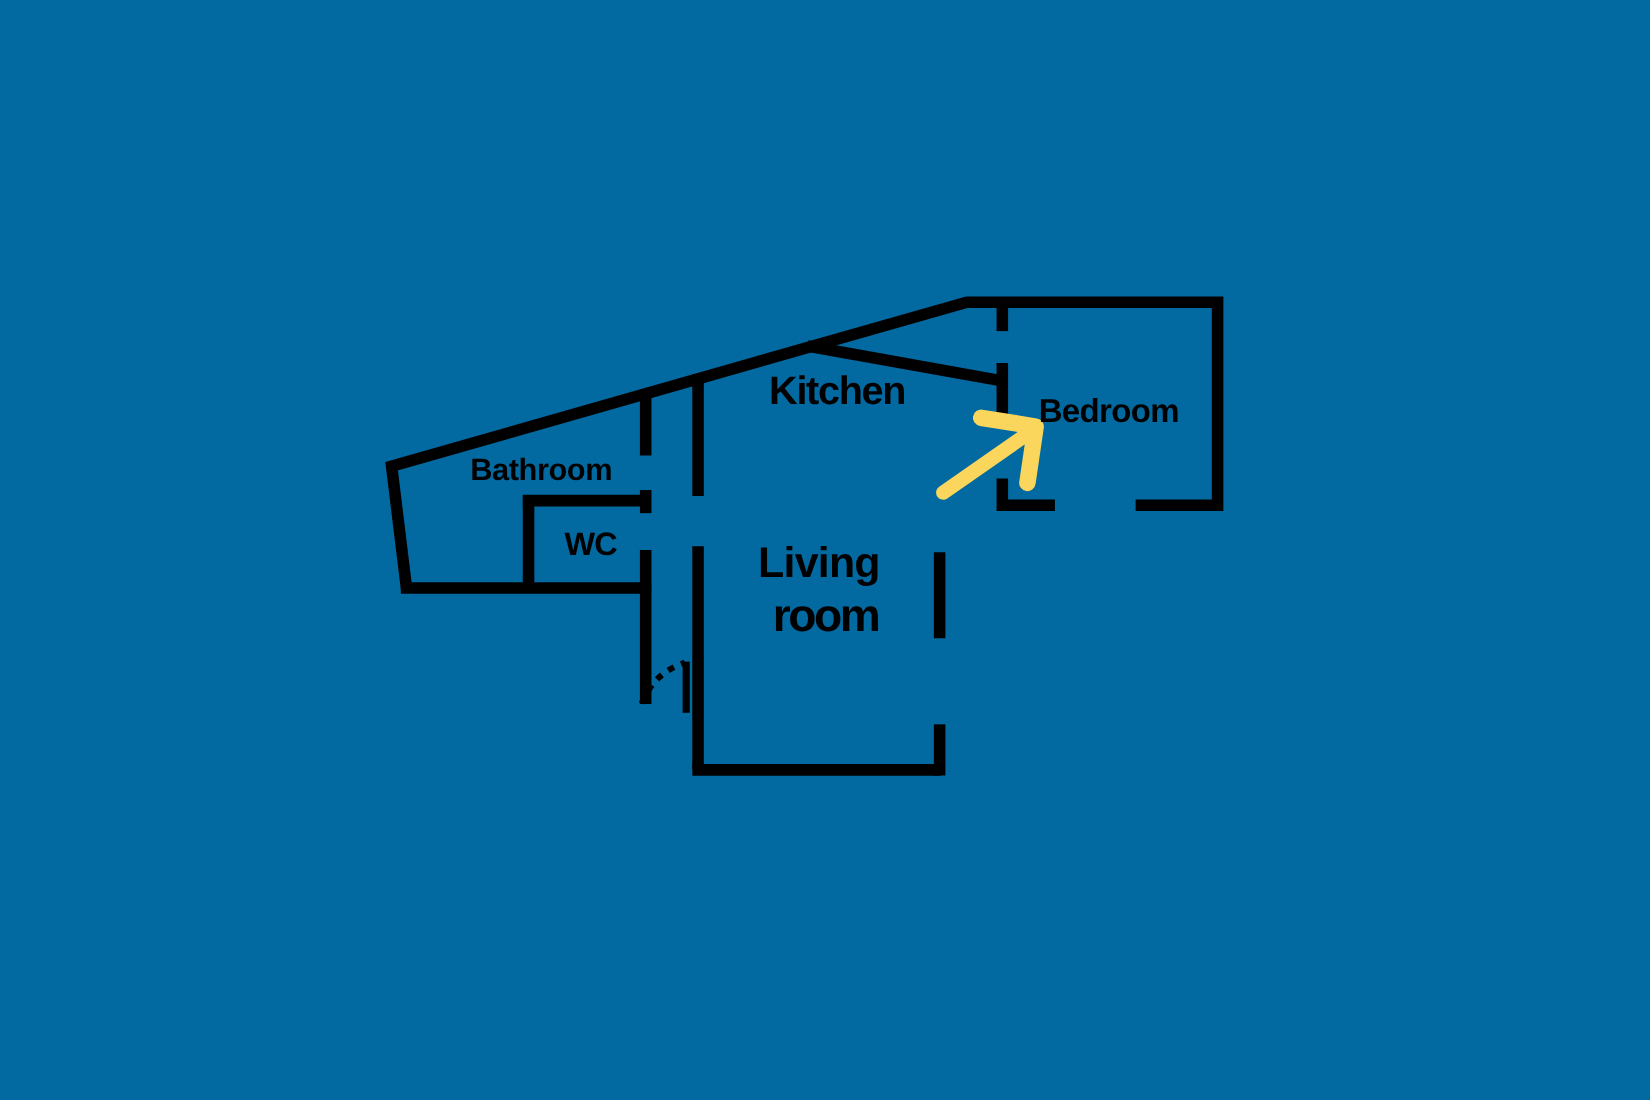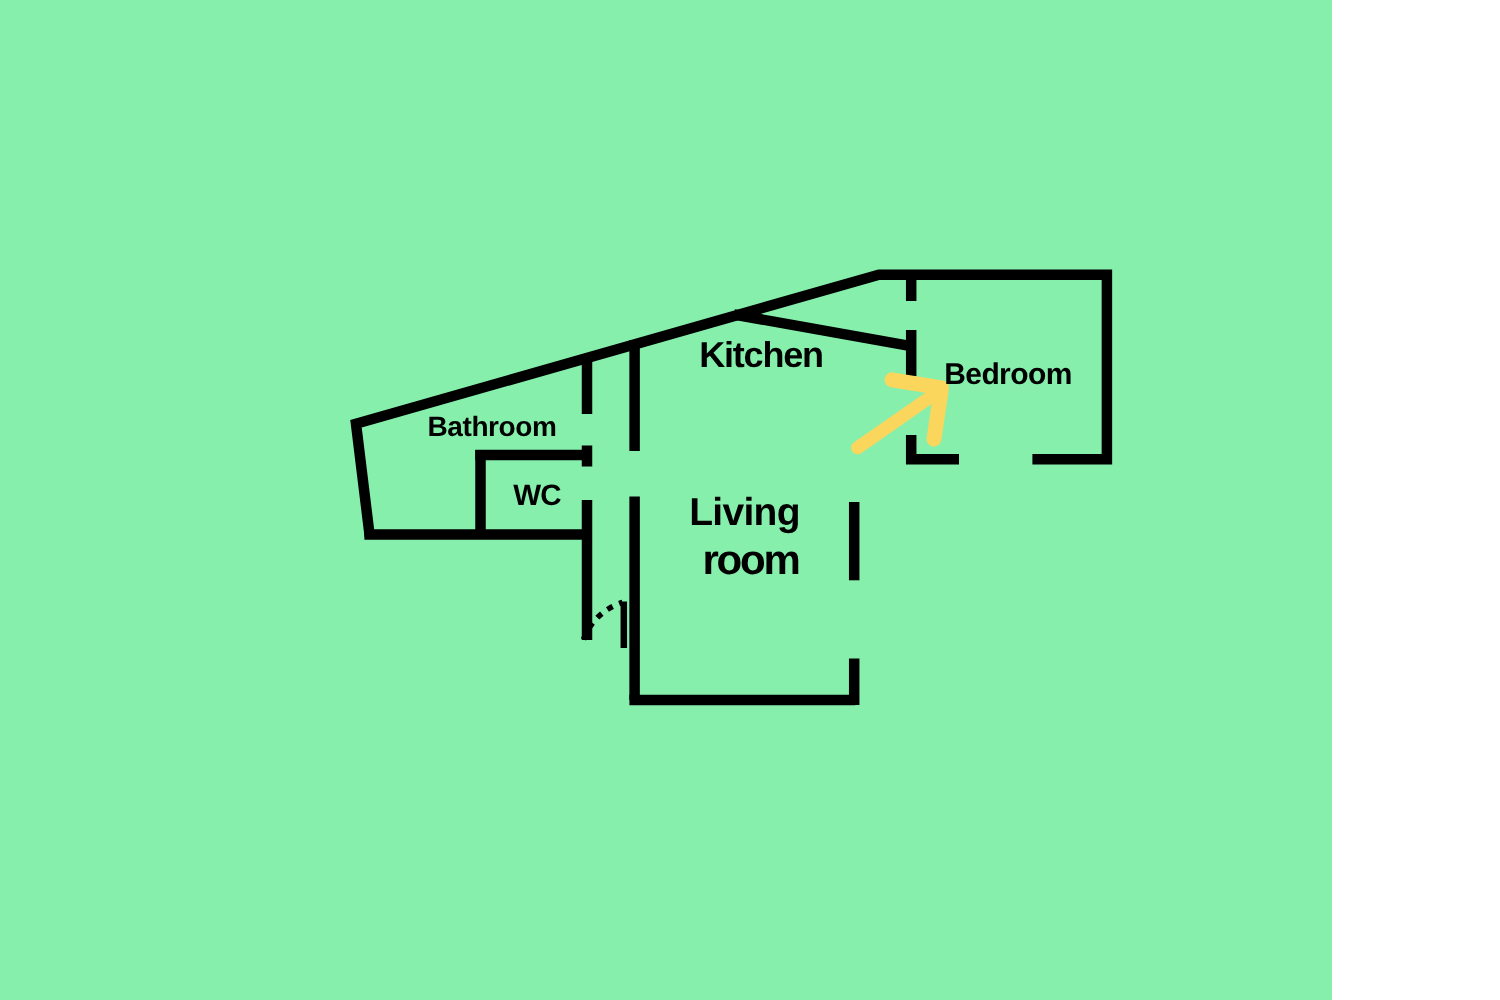--- a/index.html
+++ b/index.html
@@ -1,16 +1,16 @@
 <!DOCTYPE html>
 <html><head>
 <meta charset="utf-8">
 <style>
   html,body{margin:0;padding:0;background:#ffffff;}
-  .page{position:relative;width:1332px;height:1000px;background:#86efac;overflow:hidden;
+  .page{position:relative;width:1500px;height:1000px;background:#0369a1;overflow:hidden;
         font-family:"Liberation Sans", sans-serif;}
   svg{position:absolute;left:0;top:0;}
   text{font-family:"Liberation Sans", sans-serif;font-weight:bold;fill:#000000;text-rendering:geometricPrecision;}
 </style>
 </head>
 <body>
 
 <div class="page">
 <svg width="1500" height="1000" viewBox="0 0 1500 1000">
   <g fill="none" stroke="#000000" stroke-width="10.5" stroke-linecap="butt" stroke-linejoin="miter">

